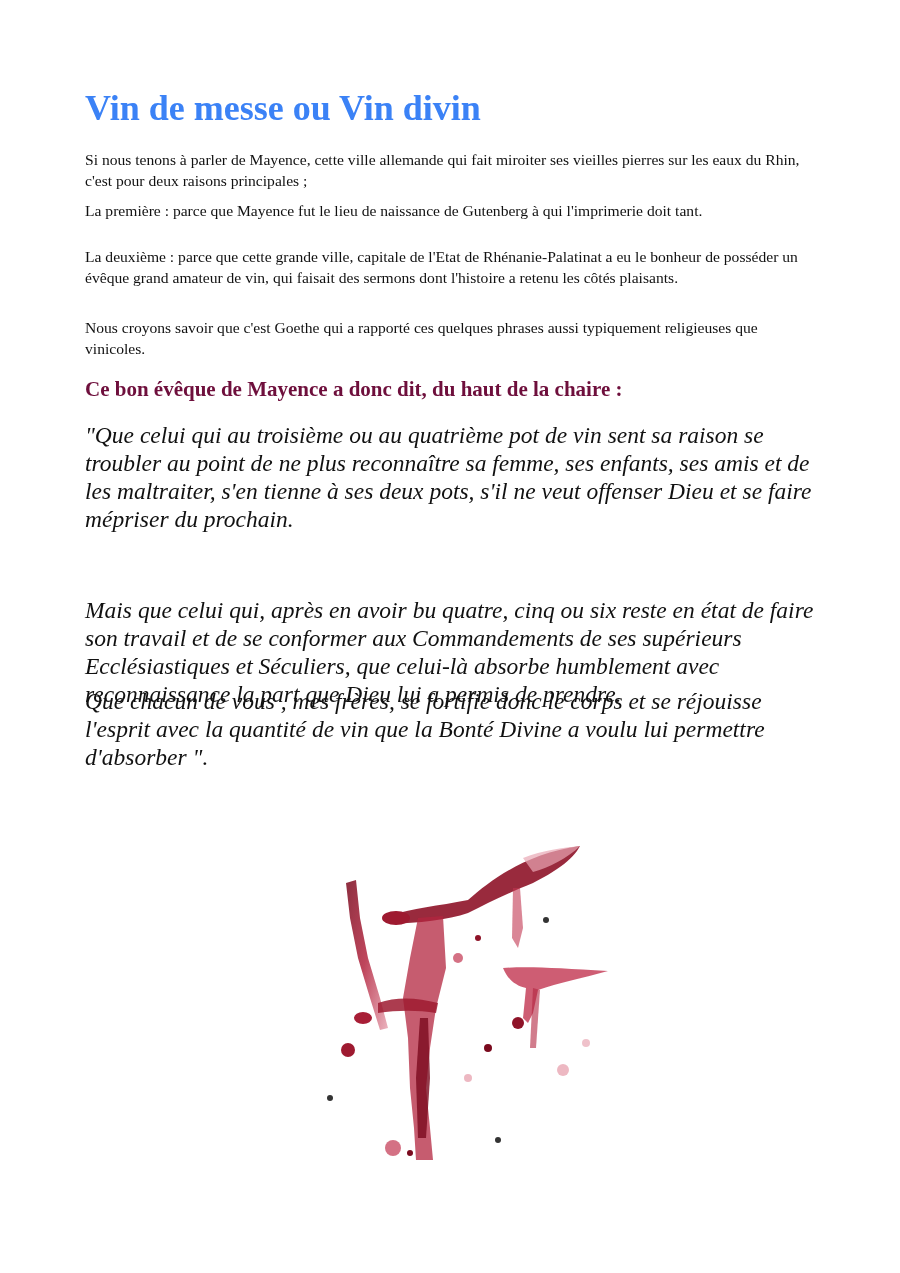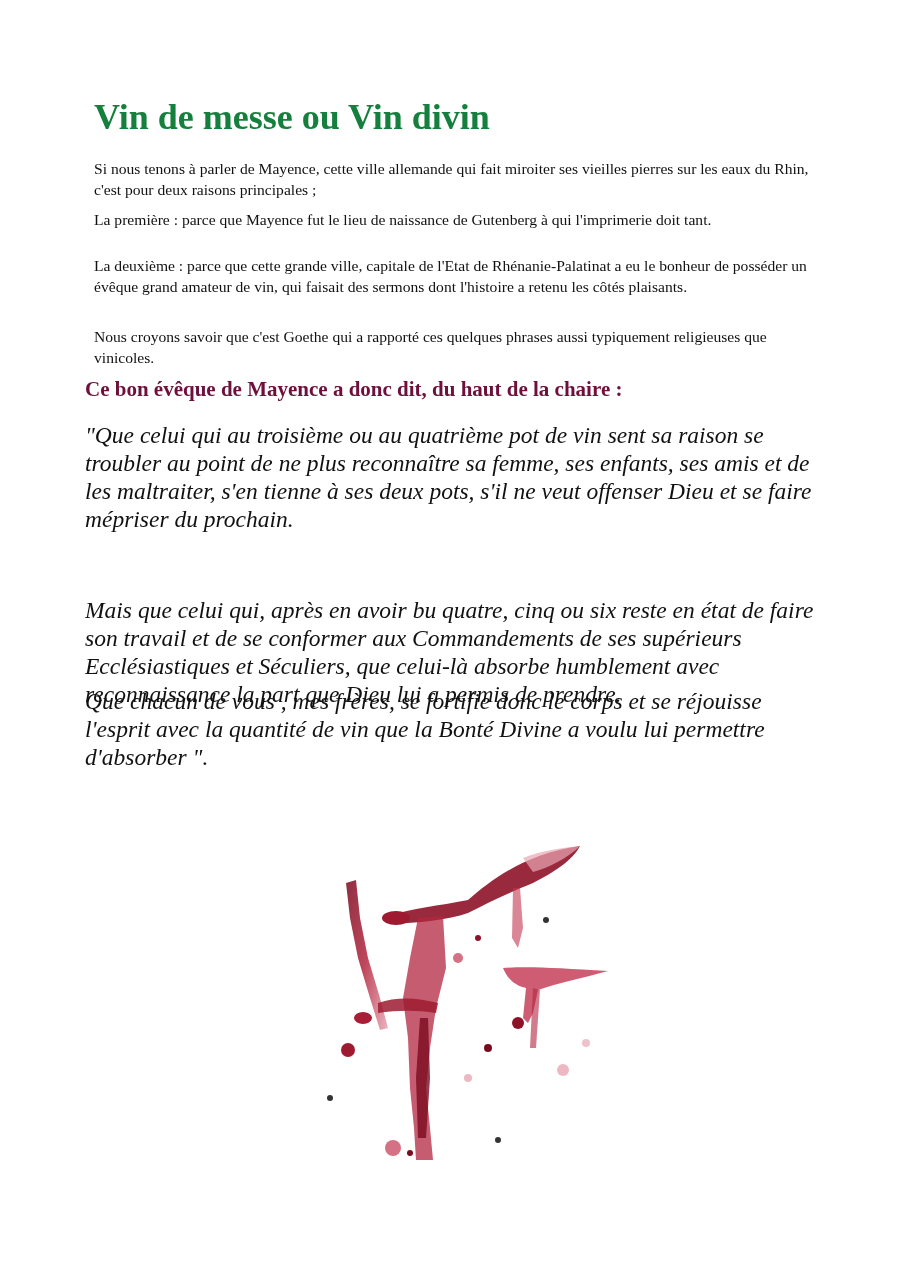--- a/index.html
+++ b/index.html
@@ -18,32 +18,32 @@
     .page {
       position: absolute;
       left: 85px;
       top: 0;
       width: 740px;
     }
     h1.title {
       position: absolute;
       top: 86px;
       left: 0;
-      margin: 9px;
+      margin: 0;
       font-family: "Liberation Serif", serif;
       font-weight: bold;
       font-size: 36px;
       line-height: 44px;
-      color: #15803d;
+      color: #3b82f6;
       white-space: nowrap;
     }
     .p {
       position: absolute;
       left: 0;
-      margin: 9px;
+      margin: 0;
       font-size: 15.6px;
       line-height: 21px;
       color: #111111;
     }
     .p1 { top: 149px; width: 735px; }
     .p2 { top: 200px; width: 740px; white-space: nowrap; }
     .p3 { top: 246px; width: 730px; }
     .p4 { top: 317px; width: 700px; }
     .lead {
       position: absolute;

